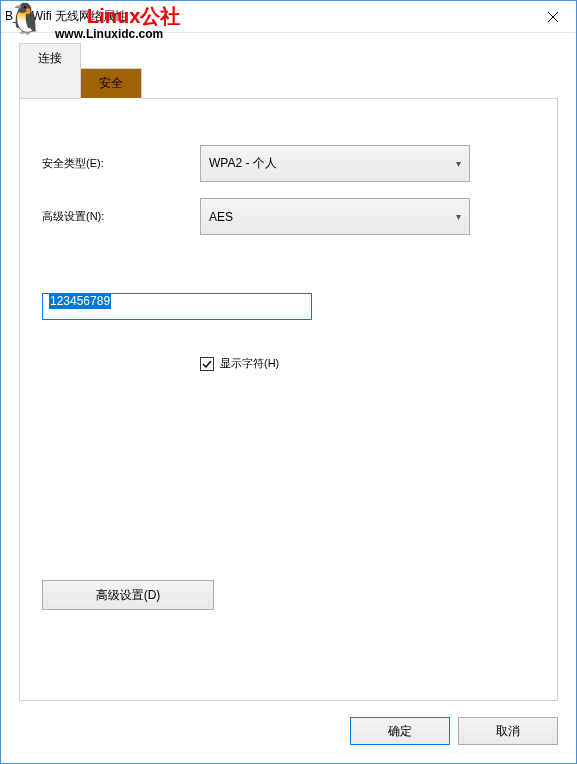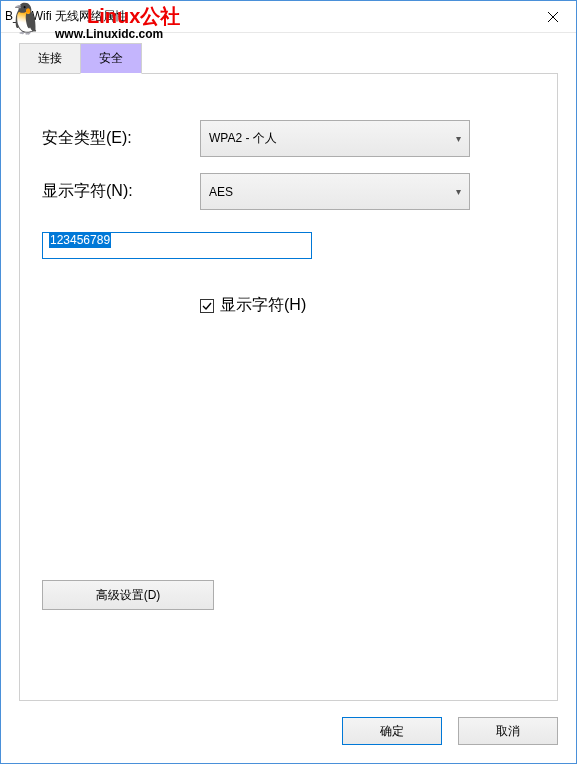--- a/index.html
+++ b/index.html
@@ -91,42 +91,43 @@
       cursor: pointer;
       margin-right: -1px;
       position: relative;
     }
     .tab.inactive {
       background: #f0f0f0;
       border-bottom: 1px solid #d0d0d0;
       text-align: right;
     }
     .tab.active {
-      background: #c4b5fd;
+      background: #a16207;
       border-bottom: 1px solid #fff;
       z-index: 3;
+      margin-top: 25px;
     }
     .tab-panel {
       flex: 1;
       margin: -1px 18px 10px 18px;
       border: 1px solid #d0d0d0;
       background: #fff;
       padding: 46px 22px 22px 22px;
       position: relative;
       display: flex;
       flex-direction: column;
     }
     .field-row {
       display: flex;
       align-items: center;
       margin-bottom: 16px;
     }
     .field-label {
       width: 158px;
-      font-size: 16px;
+      font-size: 11px;
       color: #000;
     }
     .field-select {
       width: 270px;
       height: 37px;
       background: linear-gradient(#f4f4f4,#e9e9e9);
       border: 1px solid #adadad;
       display: flex;
       align-items: center;
       padding: 0 8px;
@@ -140,32 +141,33 @@
       color: #555;
     }
     .field-input {
       width: 270px;
       height: 27px;
       border: 1px solid #0078d7;
       padding: 0 6px;
       font-size: 12px;
       font-family: inherit;
       outline: none;
+      margin-top: 36px;
     }
     .field-input .sel {
       background: #0078d7;
       color: #fff;
       padding: 1px 1px;
     }
     .checkbox-row {
       display: flex;
       align-items: center;
       margin-left: 158px;
       margin-top: 20px;
-      font-size: 16px;
+      font-size: 11px;
     }
     .checkbox {
       width: 14px;
       height: 14px;
       border: 1px solid #333;
       margin-right: 6px;
       display: flex;
       align-items: center;
       justify-content: center;
       font-size: 11px;
@@ -184,21 +186,21 @@
       font-family: Liberation Sans, sans-serif;
       cursor: pointer;
     }
     .footer {
       height: 52px;
       border-top: 0;
       display: flex;
       justify-content: flex-end;
       align-items: center;
       padding: 0 18px 12px 18px;
-      gap: 16px;
+      gap: 8px;
     }
     .footer-btn {
       width: 100px;
       height: 28px;
       background: linear-gradient(#f4f4f4,#e9e9e9);
       border: 1px solid #adadad;
       font-size: 12px;
       font-family: inherit;
       cursor: pointer;
     }
@@ -234,21 +236,21 @@
 
     <div class="field-row">
       <span class="field-label">安全类型(E):</span>
       <div class="field-select">
         <span class="sel-val">WPA2 - 个人</span>
         <span class="chev">▾</span>
       </div>
     </div>
 
     <div class="field-row">
-      <span class="field-label">显示字符(N):</span>
+      <span class="field-label">高级设置(N):</span>
       <div class="field-select">
         <span class="sel-val">AES</span>
         <span class="chev">▾</span>
       </div>
     </div>
 
     <div class="field-row" style="margin-top:6px;">
       <div class="field-input">
         <span class="sel">123456789</span>
       </div>

